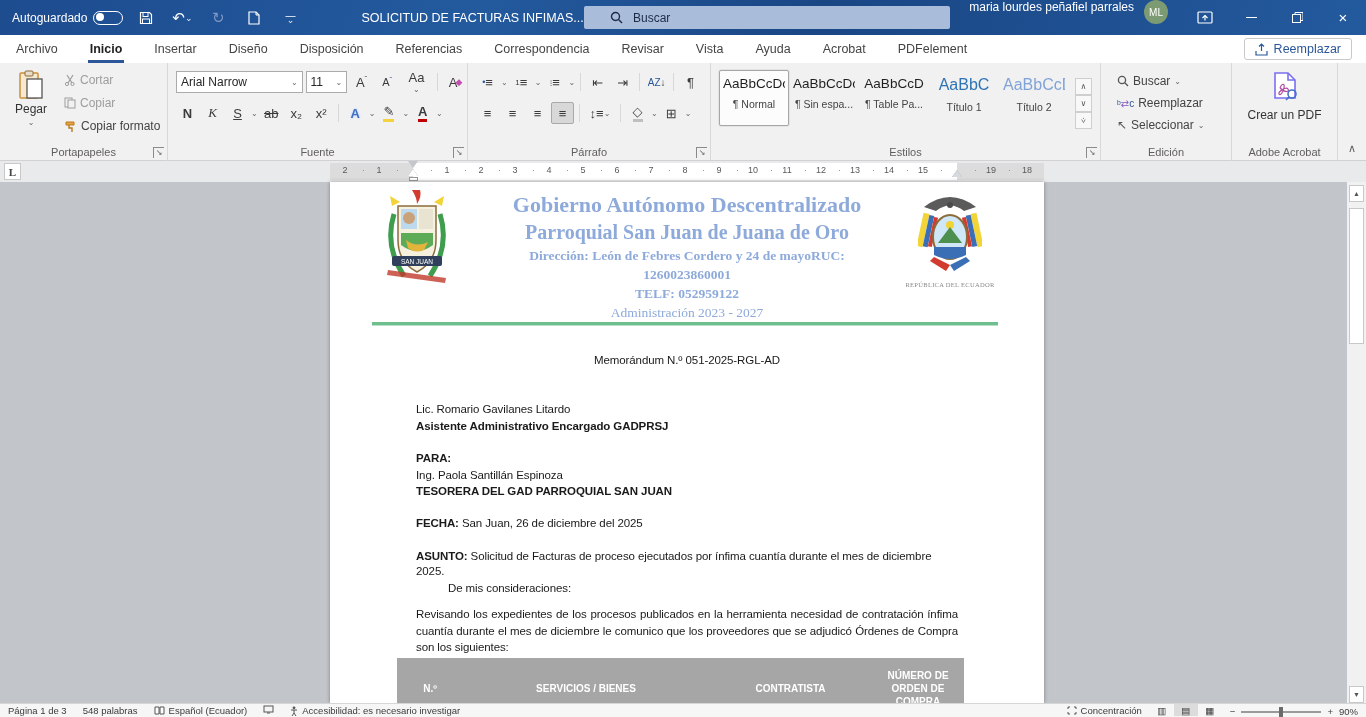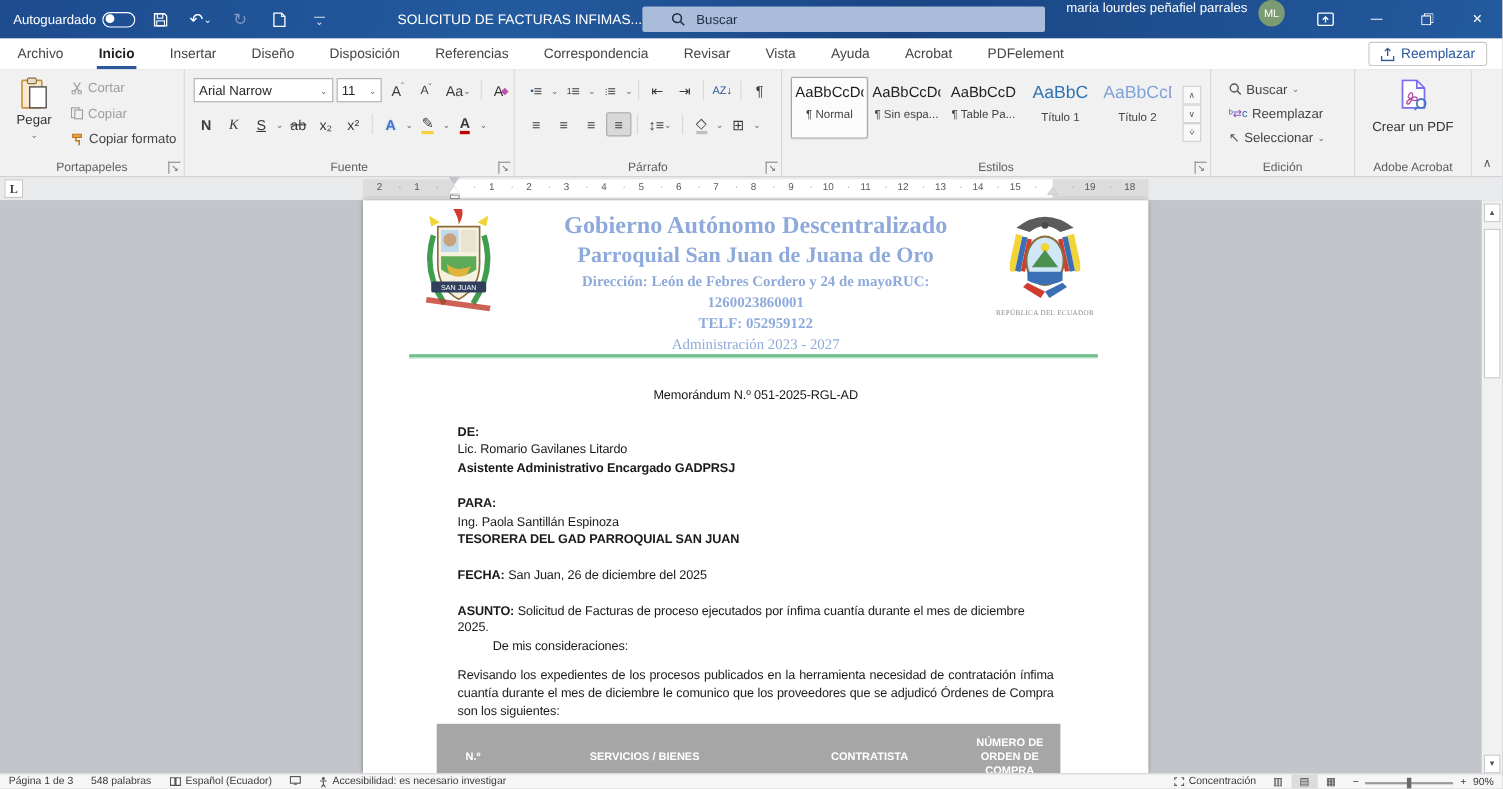--- a/index.html
+++ b/index.html
@@ -262,21 +262,21 @@
             <span class="mini-chev">⌄</span>
         </div>
         <div class="sq">
             <span>A</span>
             <span style="font-size:8px; margin-top:-8px;">ˆ</span>
           </div>
         <div class="sq">
             <span style="font-size:11px;">A</span>
             <span style="font-size:8px; margin-top:-6px; color:#2b579a;">ˇ</span>
           </div>
-        <div class="sq" style="width:30px;">
+        <div class="sq" style="width:30px;flex-direction:column;">
             <span>Aa</span>
             <span class="mini-chev">⌄</span>
           </div>
         <div class="vdiv"></div>
         <div class="sq">
             <span>A</span>
             <span style="color:#c24fb0; font-size:9px; margin-left:-2px;">◆</span>
           </div>
       </div>
       <div style="display:flex; align-items:center; gap:2px; padding:9px 0 0 8px;">
@@ -525,21 +525,20 @@
         <path d="M20 48l12-16 12 16z" fill="#4d8f4f"></path>
         <path d="M16 52h32v8q-16 8-32 0z" fill="#3b6fb5"></path>
         <path d="M12 66l16 10 4-6-16-8z" fill="#d23b2f"></path>
           <path d="M52 66 36 76l-4-6 16-8z" fill="#3b6fb5"></path>
       </svg>
       <div class="crest-caption">REPÚBLICA DEL ECUADOR</div>
 
       <div class="greenline"></div>
 
       <div class="memo-line memo" style="top:171px; text-align:center;">Memorándum N.º 051-2025-RGL-AD</div>
-      <div class="memo-line memo b" style="top:204px;">DE:</div>
       <div class="memo-line memo" style="top:220px;">Lic. Romario Gavilanes Litardo</div>
       <div class="memo-line memo b" style="top:237px;">Asistente Administrativo Encargado GADPRSJ</div>
       <div class="memo-line memo b" style="top:269px;">PARA:</div>
       <div class="memo-line memo" style="top:286px;">Ing. Paola Santillán Espinoza</div>
       <div class="memo-line memo b" style="top:302px;">TESORERA DEL GAD PARROQUIAL SAN JUAN</div>
       <div class="memo-line memo" style="top:334px;"><span class="b">FECHA:</span><span> San Juan, 26 de diciembre del 2025</span></div>
       <div class="memo-line memo" style="top:367px;"><span class="b">ASUNTO:</span><span> Solicitud de Facturas de proceso ejecutados por ínfima cuantía durante el mes de diciembre 2025.</span></div>
       <div class="memo-line memo" style="top:399px;margin-left:32px;">De mis consideraciones:</div>
       <div class="memo-line memo" style="top:424px; text-align:justify; line-height:16.5px;">Revisando los expedientes de los procesos publicados en la herramienta necesidad de contratación ínfima cuantía durante el mes de diciembre le comunico que los proveedores que se adjudicó Órdenes de Compra son los siguientes:</div>
 

